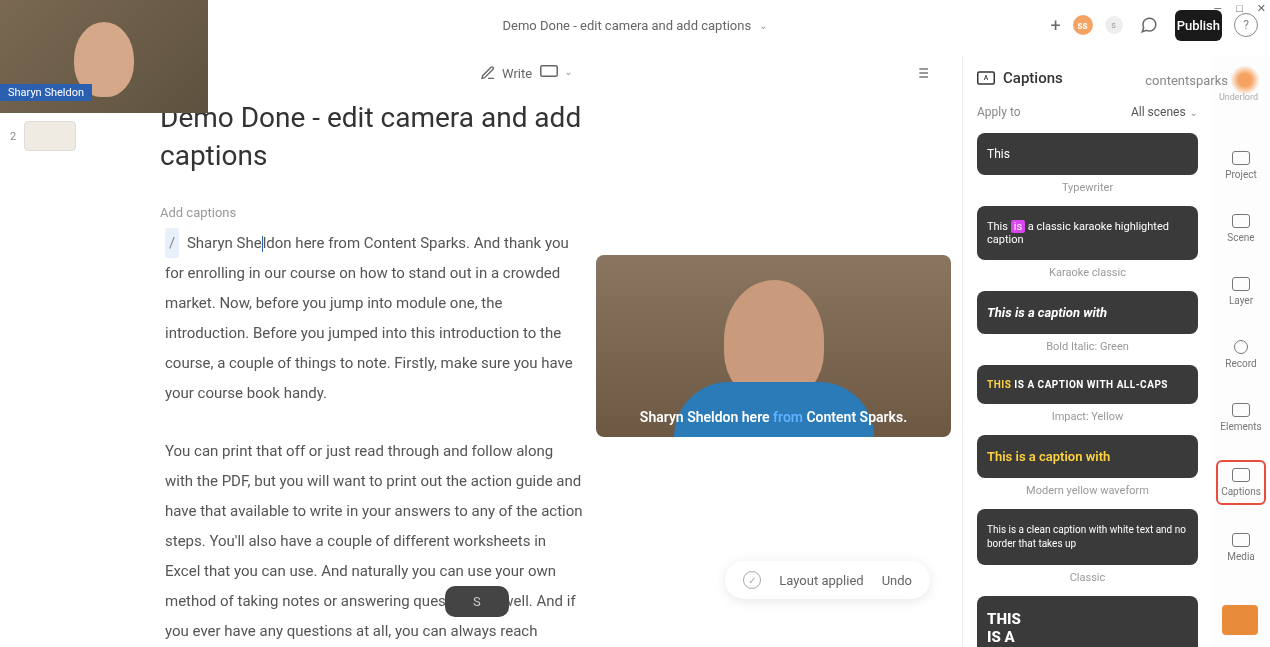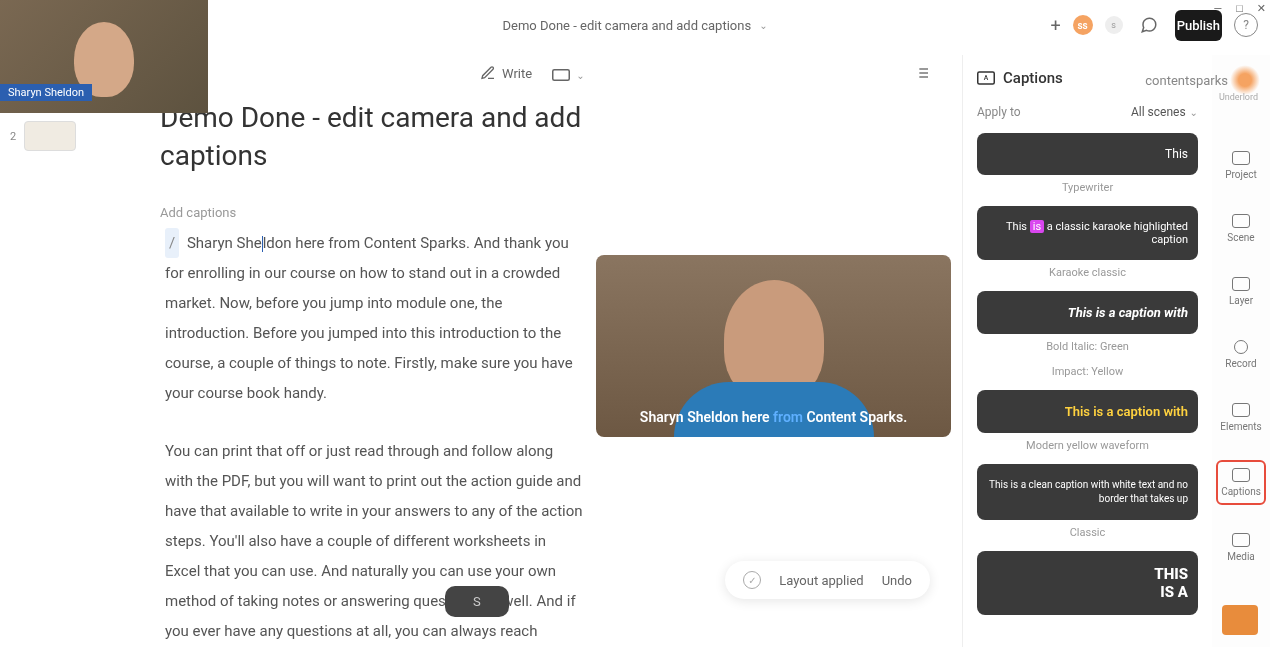--- a/index.html
+++ b/index.html
@@ -16,42 +16,42 @@
 .window-controls{position:absolute;top:2px;right:4px;display:flex;gap:14px;color:#666;font-size:11px}
 .left-panel{position:absolute;top:0;left:0;width:208px;z-index:6}
 .pip{width:208px;height:113px;background:linear-gradient(135deg,#7a6852,#5d523f);position:relative;overflow:hidden;display:flex;align-items:center;justify-content:center}
 .pip-face{width:60px;height:75px;border-radius:50% 50% 45% 45%;background:#d4a888;position:relative;margin-top:5px}
 .pip-label{position:absolute;bottom:12px;left:0;background:#2b5fb0;color:#fff;font-size:11px;padding:2px 8px}
 .scene-thumb{margin:8px 10px;display:flex;align-items:center;gap:8px}
 .scene-num{font-size:11px;color:#888}
 .scene-img{width:52px;height:30px;border-radius:4px;background:#f0ebe2;border:1px solid #ddd;position:relative}
 .scene-img::after{content:"";position:absolute;top:4px;right:6px;width:18px;height:18px;border-radius:50%;background:#c9a a8c}
 .editor-area{position:absolute;top:55px;left:140px;right:320px;bottom:0;overflow:hidden}
-.editor-toolbar{display:flex;align-items:flex-end;gap:20px;padding:10px 0 18px 340px}
+.editor-toolbar{display:flex;align-items:flex-start;gap:8px;padding:10px 0 18px 340px}
 .tool-item{display:flex;align-items:center;gap:6px;color:#666;font-size:13px;cursor:pointer}
 .title{font-size:28px;color:#333;font-weight:400;line-height:1.35;margin:0 0 30px 20px;max-width:440px}
 .speaker{margin-left:20px;color:#999;font-size:13px;margin-bottom:8px;cursor:pointer}
 .transcript{margin-left:25px;max-width:420px;font-size:15px;line-height:2;color:#555}
 .transcript .seg{cursor:pointer}
 .slash{display:inline-block;background:#e8f0fa;padding:0 4px;border-radius:3px;color:#888;margin-right:4px}
 .cursor-line{display:inline-block;width:1px;height:16px;background:#2b5fb0;vertical-align:middle}
 .para2{margin-top:28px}
 .preview{position:absolute;top:255px;left:596px;width:355px;height:182px;border-radius:8px;background:linear-gradient(180deg,#8a7560 0%,#6d5843 100%);overflow:hidden}
 .preview-face{position:absolute;top:25px;left:50%;transform:translateX(-50%);width:100px;height:120px;border-radius:50% 50% 40% 40%;background:#c99b7c}
 .preview-torso{position:absolute;bottom:0;left:50%;transform:translateX(-50%);width:200px;height:55px;background:#2b7bb8;border-radius:60px 60px 0 0}
 .caption-overlay{position:absolute;bottom:12px;left:50%;transform:translateX(-50%);text-align:center;font-size:14px;font-weight:600;color:#fff;white-space:nowrap}
 .caption-overlay .hl{color:#5fb0ff}
 .layout-toast{position:absolute;bottom:48px;right:340px;background:#fff;border-radius:24px;padding:10px 18px;display:flex;align-items:center;gap:18px;box-shadow:0 2px 12px rgba(0,0,0,.1);font-size:13px;color:#666}
 .layout-toast .undo{cursor:pointer}
 .s-pill{position:absolute;bottom:30px;left:445px;background:#444;color:#ccc;border-radius:10px;padding:8px 28px;font-size:13px}
 .side-panel{position:absolute;top:55px;right:58px;width:250px;bottom:0;border-left:1px solid #eee;padding:14px;overflow:hidden}
 .side-header{display:flex;align-items:center;gap:8px;font-size:15px;font-weight:500;color:#333;margin-bottom:18px}
 .apply-row{display:flex;justify-content:space-between;align-items:center;font-size:12px;color:#888;margin-bottom:14px}
 .apply-row .sel{color:#555;cursor:pointer;display:flex;align-items:center;gap:4px}
-.style-card{border-radius:8px;padding:14px 10px;text-align:right;font-size:12px;margin-bottom:6px;cursor:pointer}
+.style-card{border-radius:8px;padding:14px 10px;text-align:left;font-size:12px;margin-bottom:6px;cursor:pointer}
 .style-label{text-align:center;font-size:11px;color:#999;margin-bottom:12px}
 .card-typewriter{background:#3a3a3a;color:#fff}
 .card-karaoke{background:#3a3a3a;color:#fff;font-size:11px}
 .card-karaoke .hl{background:#d946ef;padding:0 3px;border-radius:2px}
 .card-bold{background:#3a3a3a;color:#fff;font-style:italic;font-weight:700;font-size:13px}
 .card-impact{background:#3a3a3a;color:#fff;font-size:10px;font-weight:700;letter-spacing:0.5px}
 .card-impact .y{color:#ffd23f}
 .card-modern{background:#3a3a3a}
 .card-modern span{color:#ffd23f;font-weight:600;font-size:13px}
 .card-classic{background:#3a3a3a;color:#fff;font-size:10px;line-height:1.4}
@@ -178,20 +178,23 @@
   <div class="style-label">Typewriter</div>
 
   <div class="style-card card-karaoke">
     <span>This </span><span class="hl">is</span><span> a classic karaoke highlighted caption</span>
   </div>
   <div class="style-label">Karaoke classic</div>
 
   <div class="style-card card-bold">This is a caption with</div>
   <div class="style-label">Bold Italic: Green</div>
 
+  <div class="style-card card-impact">
+    <span class="y">THIS</span><span> IS A CAPTION WITH ALL-CAPS</span>
+  </div>
   <div class="style-label">Impact: Yellow</div>
 
   <div class="style-card card-modern"><span>This is a caption with</span></div>
   <div class="style-label">Modern yellow waveform</div>
 
   <div class="style-card card-classic">This is a clean caption with white text and no border that takes up</div>
   <div class="style-label">Classic</div>
 
   <div class="style-card card-two">
     <div>THIS</div>

